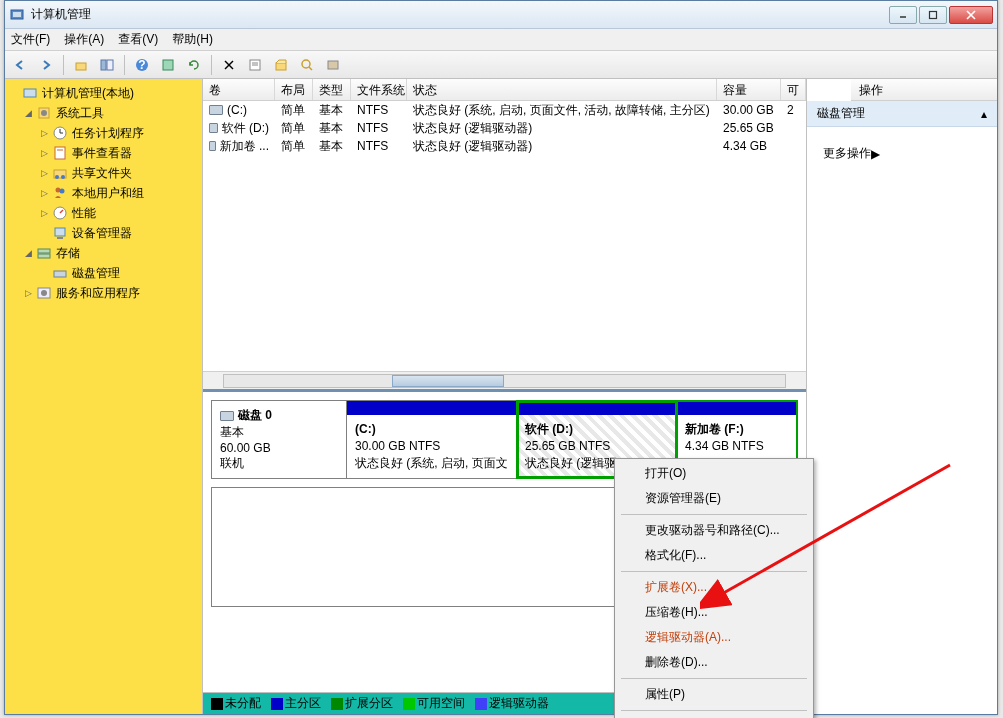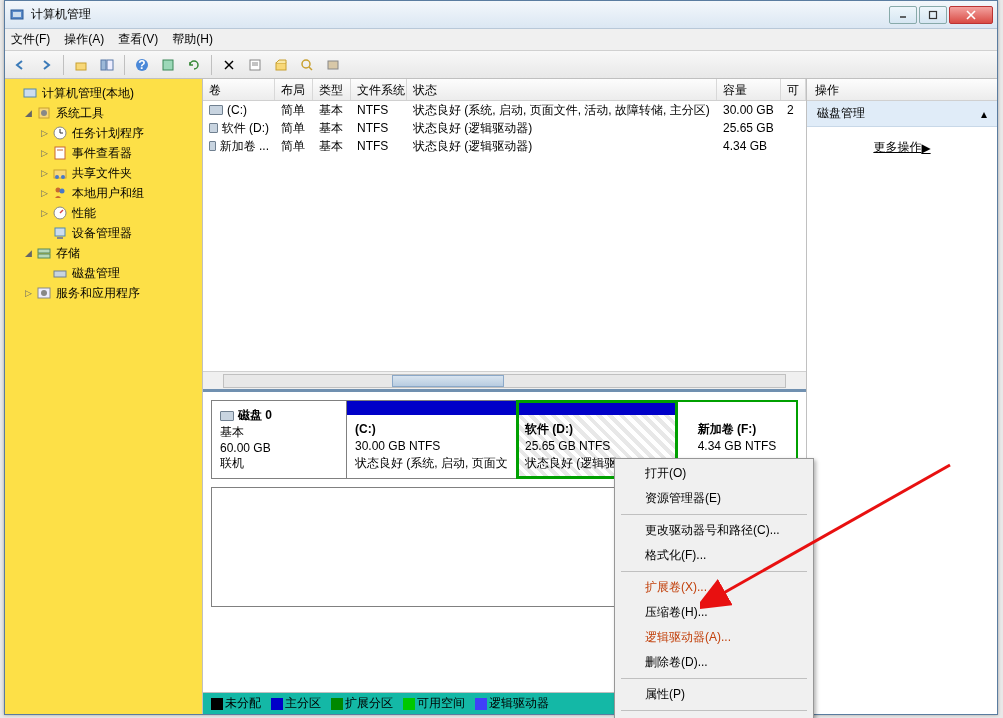--- a/index.html
+++ b/index.html
@@ -44,29 +44,29 @@
 .diskrow { display:flex; border:1px solid #808080; margin:8px; }
 .diskinfo { width:140px; padding:6px 8px; border-right:1px solid #808080; background:#fff;}
 .diskinfo .dname{font-weight:bold;display:flex;align-items:center;gap:4px;}
 .parts { flex:1; display:flex; }
 .part { border-right:1px solid #808080; display:flex; flex-direction:column; }
 .part:last-child{border-right:none;}
 .partbar { height:14px; background:#0000c8; }
 .partbody { flex:1; padding:6px 8px; background:#fff; font-size:11px; line-height:1.4;}
 .part.sel { outline: 3px solid #00a000; outline-offset:-2px; }
 .part.sel .partbody { background: repeating-linear-gradient(45deg,#fff,#fff 4px,#e8e8e8 4px,#e8e8e8 8px);}
-.part.sel2 { outline: 2px solid #00a000; outline-offset:-1px;align-items:center;}
+.part.sel2 { outline: 2px solid #00a000; outline-offset:-1px;}
 
 .legend { height:22px; border-top:1px solid #c0c0c0; display:flex; align-items:center; gap:10px; padding:0 8px; background:#14b8a6;}
 .legend .sw{width:12px;height:12px;display:inline-block;margin-right:2px;vertical-align:middle;}
 
 .actions { width: 190px; background:#fff; }
-.actions .ahdr { height:22px; background:linear-gradient(#fdfdfd,#ececec); border-bottom:1px solid #d0d0d0; padding:3px 8px; font-weight:normal;}
+.actions .ahdr { height:22px; background:linear-gradient(#fdfdfd,#ececec); border-bottom:1px solid #d0d0d0; padding:3px 8px; font-weight:normal;margin-left:44px;}
 .actions .asec { background:#e0ecf8; padding:4px 10px; border-bottom:1px solid #c8d8e8; display:flex; justify-content:space-between; align-items:center;}
-.actions .aitem { padding:12px 16px; cursor:pointer; display:flex;justify-content:center;align-items:center;text-decoration:underline;}
+.actions .aitem { padding:18px 16px; cursor:pointer; display:flex;justify-content:flex-start;align-items:center;}
 
 .ctxmenu { position:absolute; left:614px; top:458px; width:200px; background:#f0f0f0; border:1px solid #979797; box-shadow:2px 2px 4px rgba(0,0,0,.3); padding:2px;}
 .ctxmenu .mi { padding:4px 20px 4px 28px; cursor:pointer; white-space:nowrap;}
 .ctxmenu .mi.dis{color:#c2410c;cursor:default;}
 .ctxmenu .sep{height:1px;background:#c0c0c0;margin:3px 4px;}
 
 .arrow { position:absolute; left:700px; top:455px; pointer-events:none; z-index:100;}
 
 .diskicon{width:14px;height:10px;background:#c8d4e0;border:1px solid #708090;border-radius:1px;display:inline-block;}
 .cdicon{width:14px;height:14px;border:1px solid #888;border-radius:50%;display:inline-block;background:radial-gradient(circle,#fff 20%,#ddd 40%,#fff 60%);}

